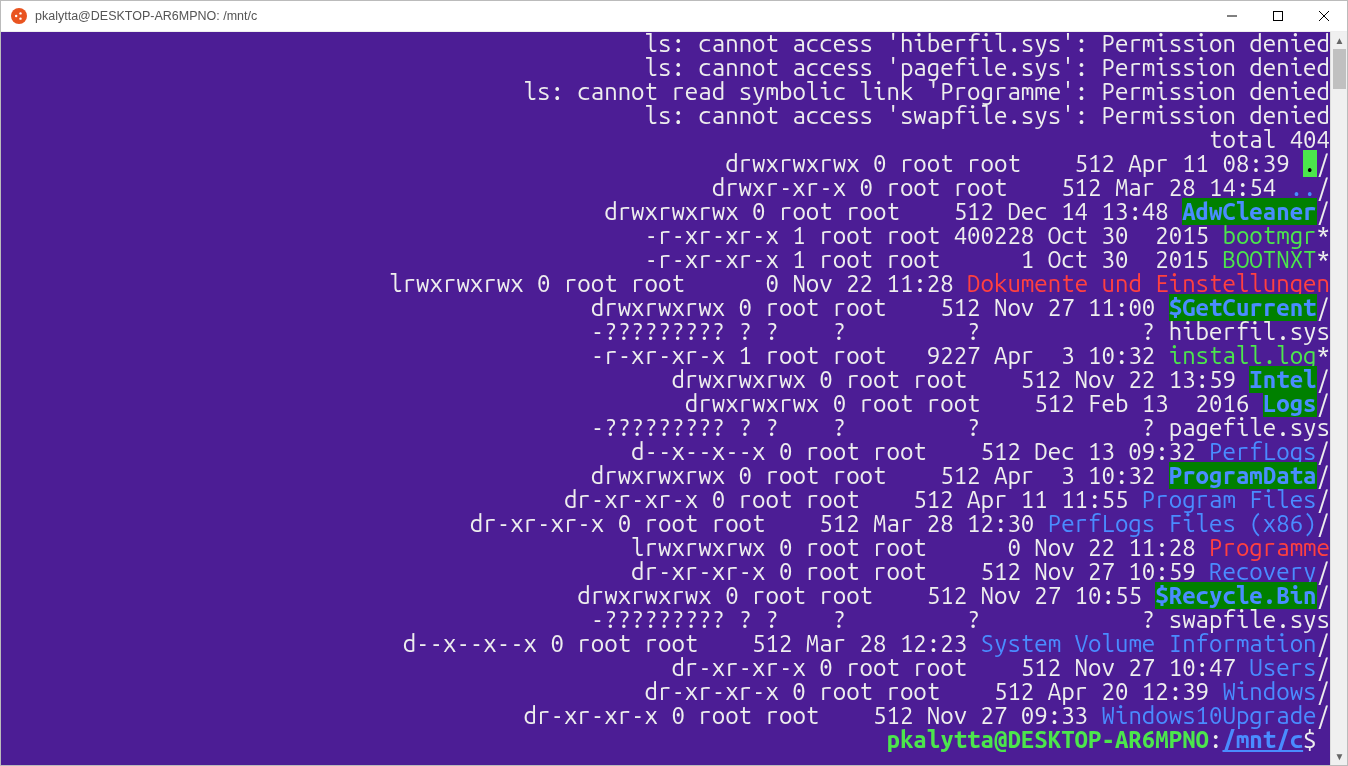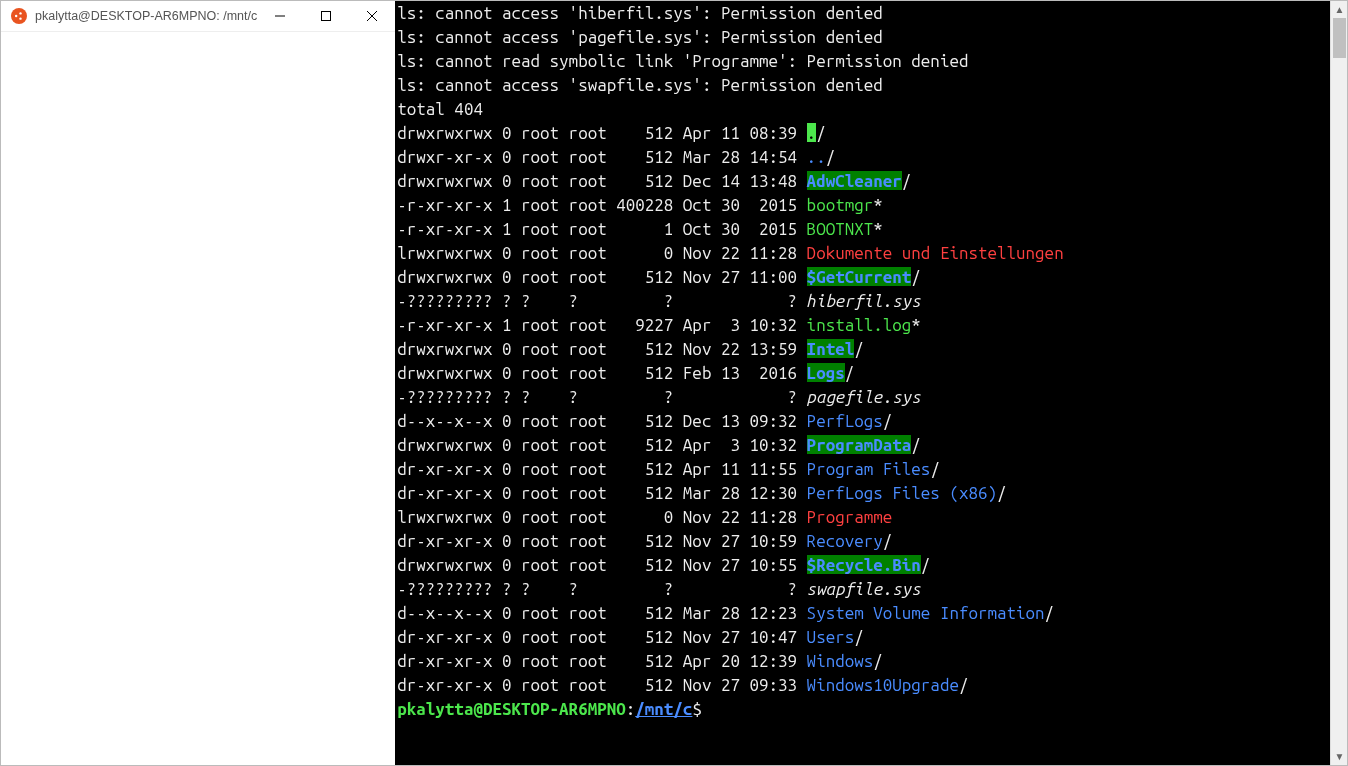--- a/index.html
+++ b/index.html
@@ -1,37 +1,37 @@
 <!DOCTYPE html>
 <html><head>
 <meta charset="utf-8">
 <style>
   * { margin: 0; padding: 0; box-sizing: border-box; }
   html, body { width: 1348px; height: 766px; font-family: "Segoe UI", Tahoma, sans-serif; background: #fff; overflow: hidden; }
-  .window { width: 1348px; height: 766px; border: 1px solid #bbb; display: flex; }
+  .window { width: 1348px; height: 766px; border: 1px solid #bbb; display: flex; flex-direction: column; }
   .titlebar { height: 31px; background: #fff; display: flex; align-items: center; border-bottom: 1px solid #eee; }
   .titlebar .icon { width: 16px; height: 16px; margin: 0 8px 0 10px; border-radius: 50%; background: #E95420; display: flex; align-items: center; justify-content: center; }
   .titlebar .icon svg { width: 12px; height: 12px; }
   .titlebar .title { flex: 1; font-size: 12.5px; color: #555; }
   .titlebar .controls { display: flex; }
   .titlebar .btn { width: 46px; height: 31px; display: flex; align-items: center; justify-content: center; color: #000; }
   .titlebar .btn svg { width: 10px; height: 10px; stroke: #000; stroke-width: 1; fill: none; }
 
   .client { flex: 1; background: #fff; display: flex; }
-  .terminal { flex: 1; background: #000000; font-family: "Ubuntu Mono","DejaVu Sans Mono","Consolas",monospace; font-size: 17px; line-height: 24px; color: #eeeeee; padding-left: 2px; white-space: pre; overflow: hidden; }
+  .terminal { flex: 1; background: #4c1d95; font-family: "Ubuntu Mono","DejaVu Sans Mono","Consolas",monospace; font-size: 24px; line-height: 24px; color: #eeeeee; padding-left: 2px; white-space: pre; overflow: hidden; text-align: right; }
   .scrollbar { width: 17px; background: #f0f0f0; border-left: 1px solid #ddd; position: relative; }
   .scrollbar .arrow { position: absolute; left: 0; width: 17px; height: 17px; display: flex; align-items: center; justify-content: center; color: #666; font-size: 10px; }
   .scrollbar .arrow.up { top: 0; }
   .scrollbar .arrow.down { bottom: 0; }
   .scrollbar .thumb { position: absolute; left: 2px; top: 17px; width: 13px; height: 40px; background: #c0c0c0; }
 
   .g  { color: #4CE64C; margin-top: 12px; }   
   .b  { color: #4A8CFF; }   
   .r  { color: #FF4040; }   
-  .w  { color: #eeeeee; font-style: italic; }   
+  .w  { color: #eeeeee; }   
   .bg-g { background: #008000; font-weight: bold; }       
   .inv-g { background: #4CE64C; color: #000; } 
 
   .prompt-user { color: #4CE64C; font-weight: bold; }
   .prompt-path { color: #4A8CFF; font-weight: bold; text-decoration: underline; }
   .prompt-sep  { color: #eeeeee; }
 </style>
 </head>
 <body>
 

